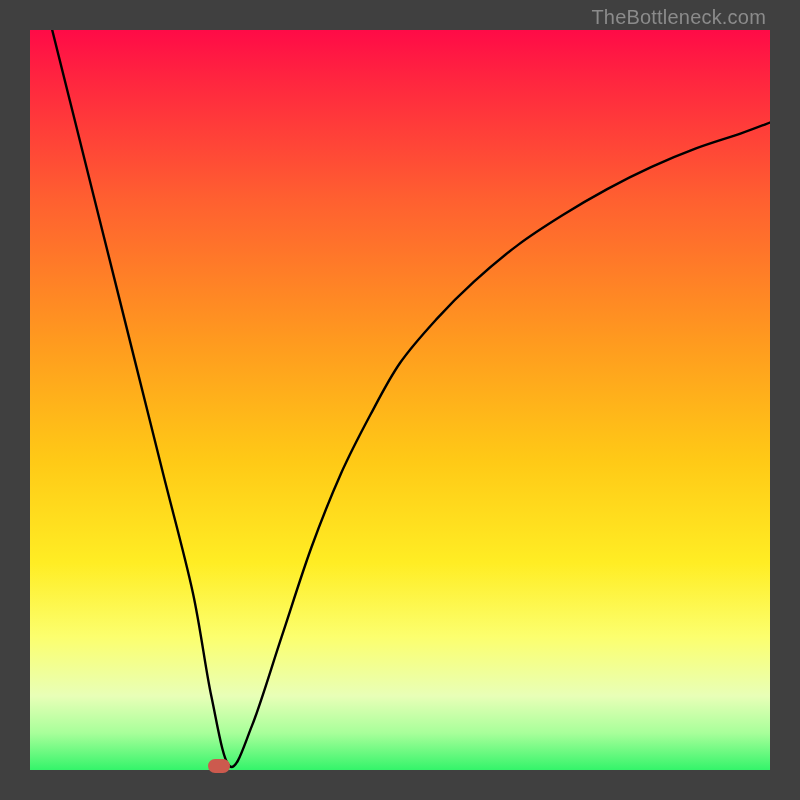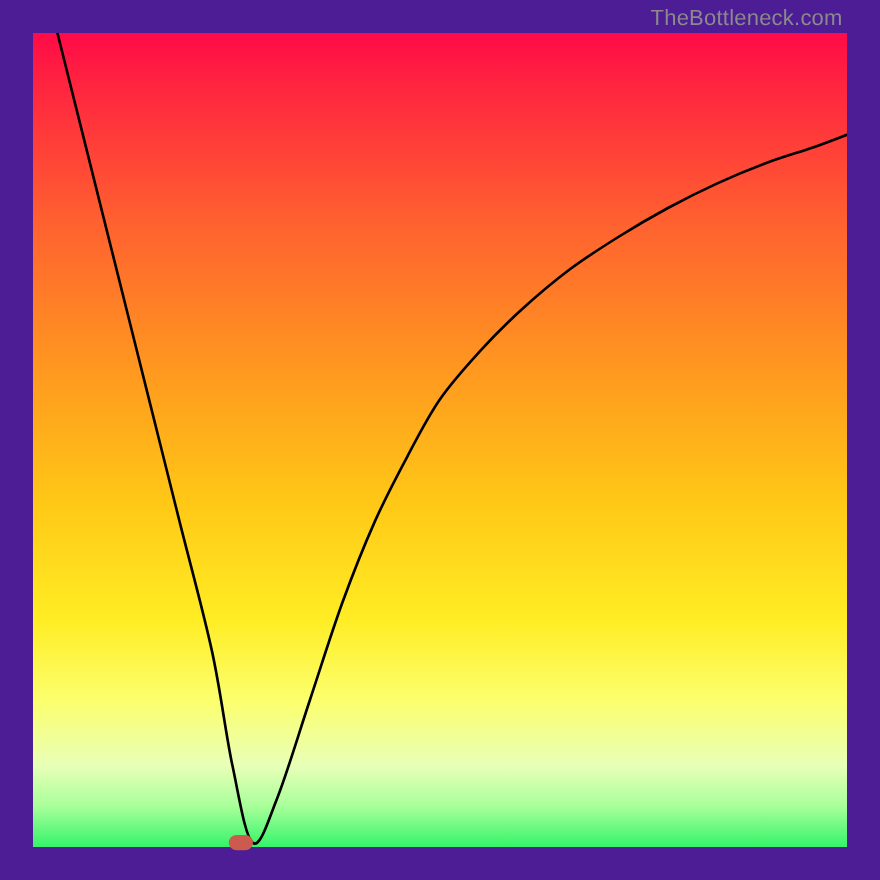--- a/index.html
+++ b/index.html
@@ -7,21 +7,21 @@
     padding: 0;
     width: 800px;
     height: 800px;
     overflow: hidden;
     background: #000;
     font-family: Arial, Helvetica, sans-serif;
   }
   .frame {
     position: absolute;
     inset: 0;
-    background: #4c1d95;
+    background: #404040;
   }
   .plot {
     position: absolute;
     left: 30px;
     top: 30px;
     width: 740px;
     height: 740px;
     background: linear-gradient(to bottom,
       #ff0b47 0%,
       #ff2340 6%,

